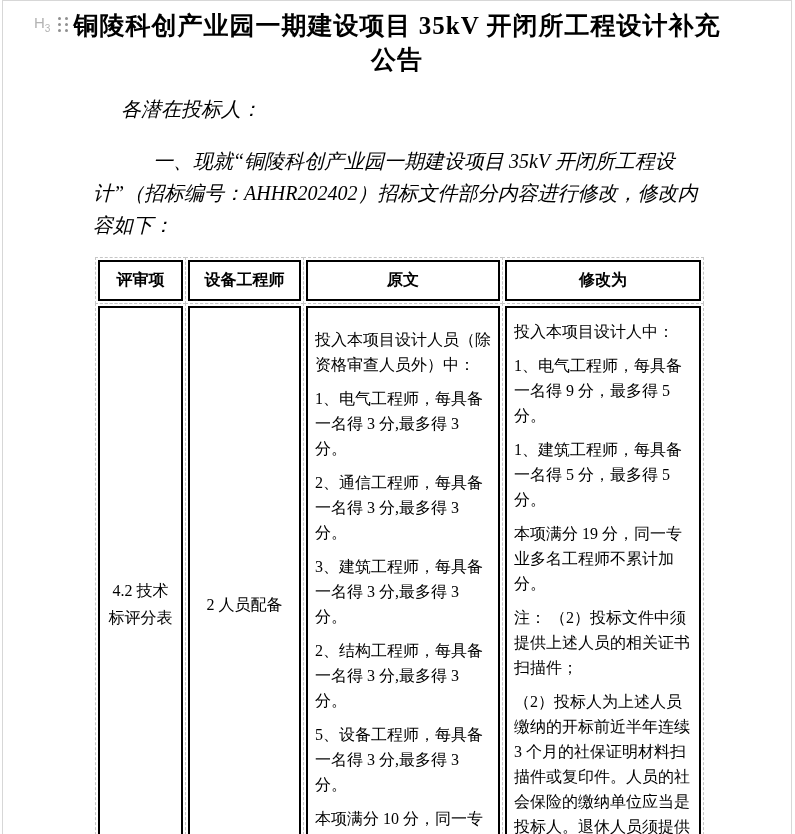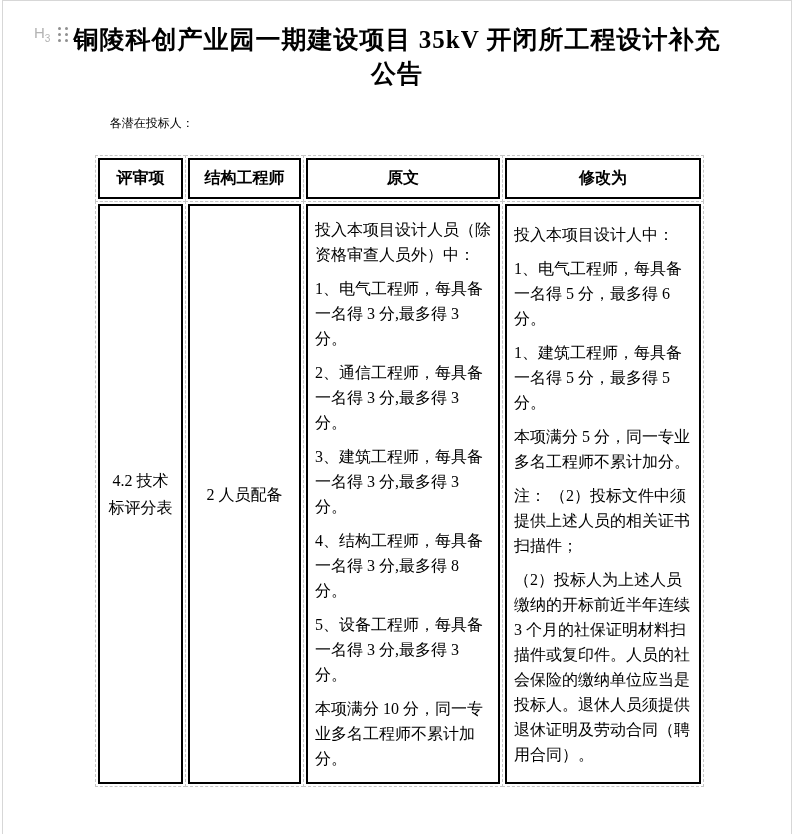--- a/index.html
+++ b/index.html
@@ -21,21 +21,21 @@
     border-left: 1px solid #d7d7d7;
     border-right: 1px solid #d7d7d7;
     border-top: 1px solid #d7d7d7;
     background: #ffffff;
     box-sizing: border-box;
   }
   
   .block-controls {
     position: absolute;
     left: 31px;
-    top: 24px;
+    top: 14px;
     display: flex;
     align-items: flex-start;
     gap: 8px;
     color: #b3b3b3;
   }
   .h-badge {
     font-family: "Liberation Sans", sans-serif;
     font-size: 15px;
     line-height: 16px;
     color: #b3b3b3;
@@ -54,31 +54,32 @@
     cursor: grab;
   }
   .drag-handle i {
     width: 3px;
     height: 3px;
     border-radius: 50%;
     background: #8f8f8f;
   }
   
   .doc-title {
-    margin: 22px 60px 0 60px;
+    margin: 8px 60px 0 60px;
     text-align: center;
     font-size: 25px;
     line-height: 34px;
     font-weight: bold;
     letter-spacing: 1px;
   }
   .para {
-    font-size: 12px;
+    font-size: 20px;
     line-height: 32px;
     margin: 0 80px 0 90px;
+    font-style: italic;
   }
   .salutation {
     margin-top: 16px;
     text-indent: 1.4em;
   }
   .intro {
     margin-top: 20px;
     text-indent: 3em;
   }
   
@@ -133,56 +134,57 @@
         <i></i>
         <i></i>
         <i></i>
     </span>
   </div>
 
   <h3 class="doc-title">铜陵科创产业园一期建设项目 35kV 开闭所工程设计补充公告</h3>
 
   <p class="para salutation">各潜在投标人：</p>
 
+  <p class="para intro">一、现就“铜陵科创产业园一期建设项目 35kV 开闭所工程设计”（招标编号：AHHR202402）招标文件部分内容进行修改，修改内容如下：</p>
 
   <table class="review-table">
     <colgroup>
       <col style="width:85px">
         <col style="width:113px">
         <col style="width:194px">
         <col style="width:196px">
     </colgroup>
     <thead>
       <tr>
         <th>评审项</th>
-        <th>结构工程师</th>
+        <th>设备工程师</th>
         <th>原文</th>
         <th>修改为</th>
       </tr>
     </thead>
     <tbody>
       <tr>
         <td class="center">4.2 技术标评分表</td>
         <td class="center">2 人员配备</td>
         <td>
 
         <p>投入本项目设计人员（除资格审查人员外）中：</p>
             <p>1、电气工程师，每具备一名得 3 分,最多得 3 分。</p>
             <p>2、通信工程师，每具备一名得 3 分,最多得 3 分。</p>
             <p>3、建筑工程师，每具备一名得 3 分,最多得 3 分。</p>
-            <p>4、结构工程师，每具备一名得 3 分,最多得 8 分。</p>
+            <p>2、结构工程师，每具备一名得 3 分,最多得 3 分。</p>
             <p>5、设备工程师，每具备一名得 3 分,最多得 3 分。</p>
             <p>本项满分 10 分，同一专业多名工程师不累计加分。</p>
           </td>
         <td>
 
         <p>投入本项目设计人中：</p>
-            <p>1、电气工程师，每具备一名得 5 分，最多得 6 分。</p>
+            <p>1、电气工程师，每具备一名得 9 分，最多得 5 分。</p>
             <p>1、建筑工程师，每具备一名得 5 分，最多得 5 分。</p>
-            <p>本项满分 5 分，同一专业多名工程师不累计加分。</p>
+            <p>本项满分 19 分，同一专业多名工程师不累计加分。</p>
             <p>注： （2）投标文件中须提供上述人员的相关证书扫描件；</p>
             <p>（2）投标人为上述人员缴纳的开标前近半年连续 3 个月的社保证明材料扫描件或复印件。人员的社会保险的缴纳单位应当是投标人。退休人员须提供退休证明及劳动合同（聘用合同）。</p>
           </td>
       </tr>
     </tbody>
   </table>
 
 </div>
 
 </body></html>

